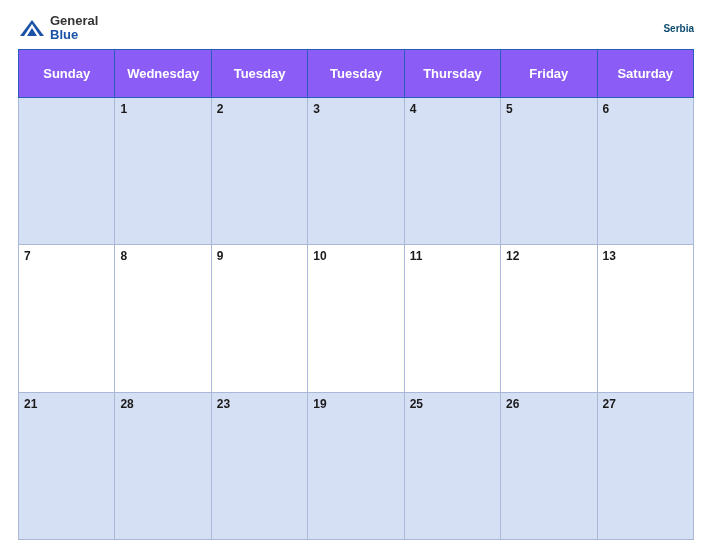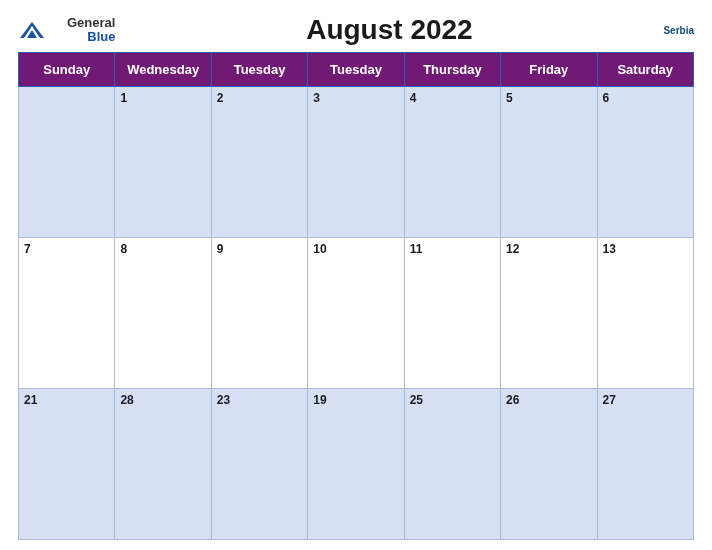--- a/index.html
+++ b/index.html
@@ -26,32 +26,31 @@
     .logo-text-general {
       font-size: 13px;
       font-weight: bold;
       color: #333;
     }
 
     .logo-text-blue {
       font-size: 13px;
       font-weight: bold;
       color: #1a52a8;
-      text-align: right;
     }
 
     .logo-icon {
       width: 28px;
       height: 20px;
     }
 
     .logo-wrapper {
       display: flex;
       align-items: center;
-      gap: 21px;
+      gap: 4px;
     }
 
     .logo-words {
       display: flex;
       flex-direction: column;
       line-height: 1.1;
     }
 
     .title-area {
       text-align: center;
@@ -69,26 +68,26 @@
       font-weight: bold;
     }
 
     .calendar-table {
       width: 100%;
       border-collapse: collapse;
       flex: 1;
     }
 
     .calendar-table thead tr th {
-      background-color: #701a75;
+      background-color: #8b5cf6;
       color: #fff;
       text-align: center;
       font-size: 13px;
       font-weight: bold;
-      padding: 9px 2px;
+      padding: 16px 2px;
       border: 1px solid #2a5cba;
     }
 
     .calendar-table tbody tr {
       height: 72px;
     }
 
     .calendar-table tbody tr:nth-child(odd) {
       background-color: #d6e0f5;
     }
@@ -128,23 +127,20 @@
         <polygon points="14,6 22,18 6,18" fill="#fff"></polygon>
         <polygon points="14,10 19,18 9,18" fill="#1a52a8"></polygon>
       </svg>
     </div>
     <div class="logo-words">
       <span class="logo-text-general">General</span>
       <span class="logo-text-blue">Blue</span>
     </div>
   </div>
 
-  <div class="title-area">
-    <h1>August 2022</h1>
-  </div>
 
   <div class="country-label">Serbia</div>
 </div>
 
 <table class="calendar-table">
   <thead>
     <tr>
     <th>Sunday</th>
         <th>Wednesday</th>
         <th>Tuesday</th>

